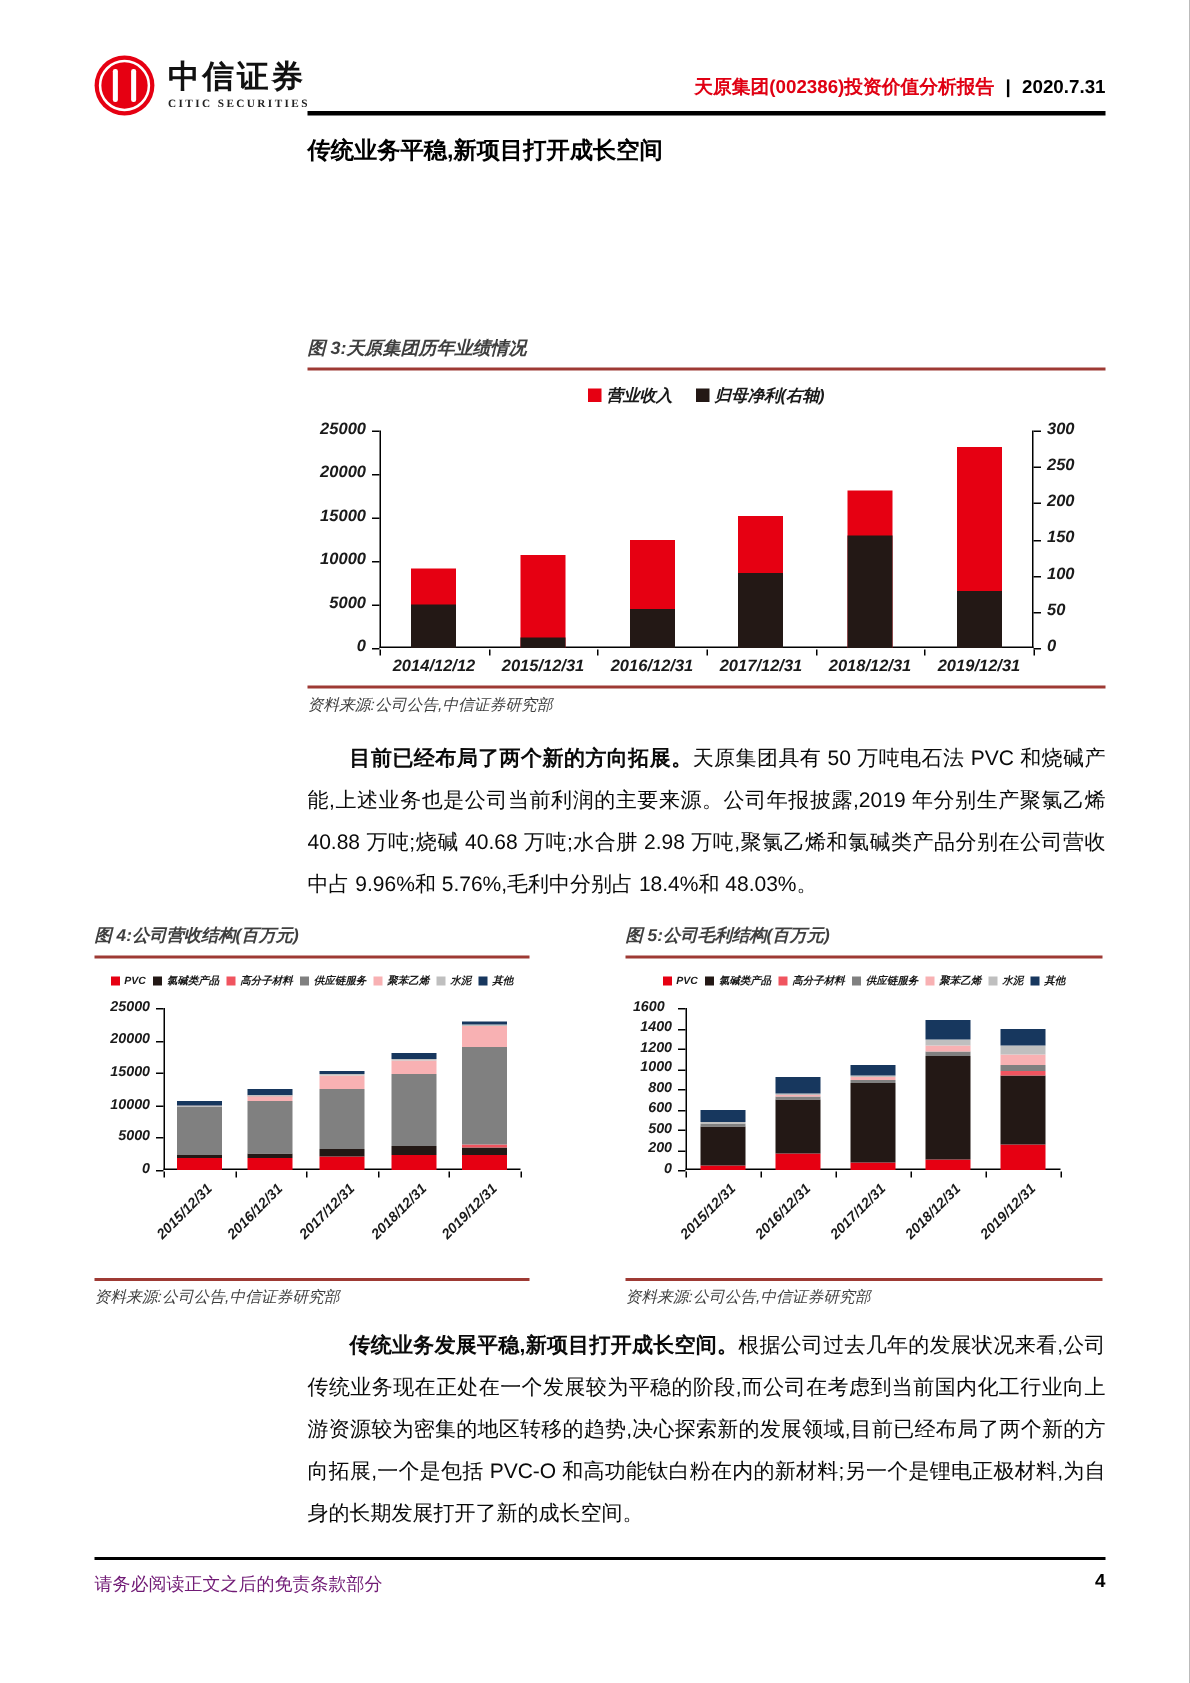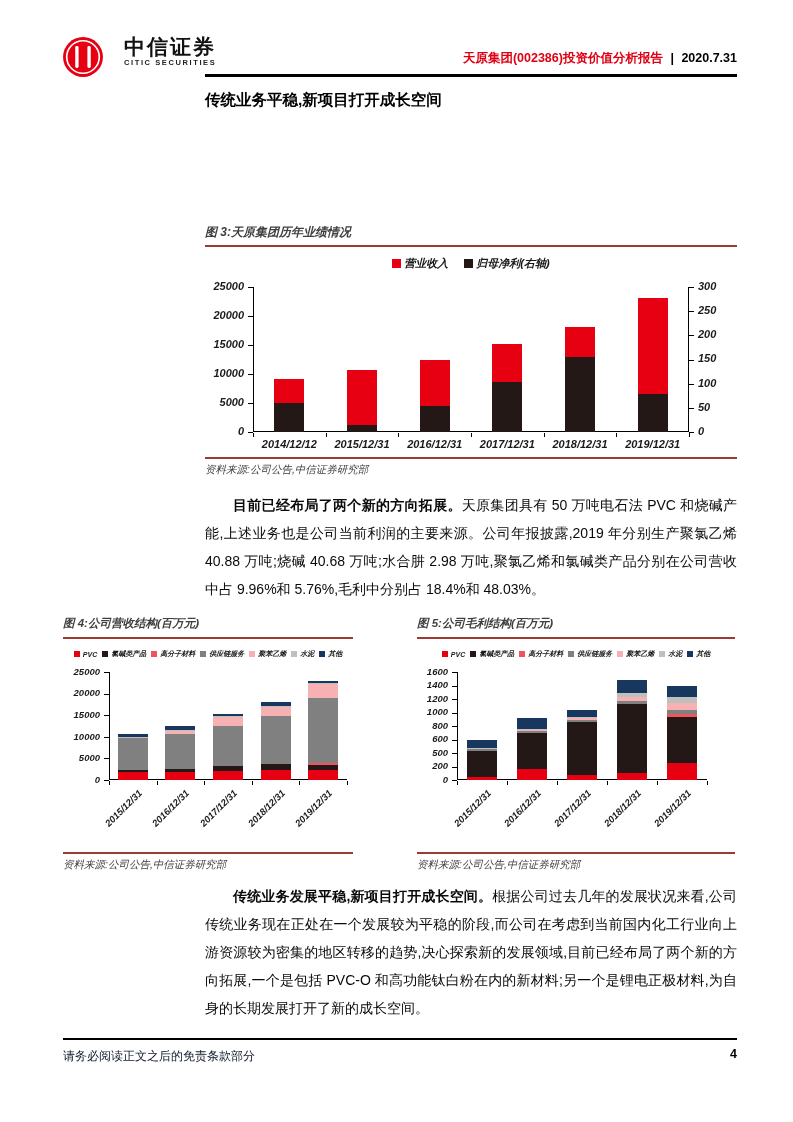--- a/index.html
+++ b/index.html
@@ -1,22 +1,22 @@
 <!DOCTYPE html>
 <html><head>
 <meta charset="utf-8">
 <style>
   html,body{margin:0;padding:0;background:#888;}
   .page{position:relative;width:793px;height:1122px;background:#fff;margin:0 auto;
         font-family:"Liberation Sans","DejaVu Sans",sans-serif;overflow:hidden;color:#000;}
   .abs{position:absolute;}
   
-  .logo-wrap{left:62px;top:36px;display:flex;gap:20px;}
+  .logo-wrap{left:62px;top:36px;display:flex;align-items:center;gap:8px;}
   .logo-text-cn{font-size:21px;font-weight:700;letter-spacing:2px;color:#111;line-height:1.05;}
-  .logo-text-en{font-size:7.5px;font-weight:700;letter-spacing:1.6px;color:#222;}
+  .logo-text-en{font-size:7.5px;font-weight:700;letter-spacing:1.6px;color:#222;font-family:Liberation Serif, serif;}
   .hdr-title{left:205px;top:50px;width:532px;text-align:right;font-size:12.5px;font-weight:700;white-space:nowrap;}
   .hdr-rule{left:205px;top:74px;width:532px;height:3px;background:#000;}
   
   .h1{left:205px;top:90px;width:532px;font-size:15.5px;font-weight:700;}
   .para{left:205px;width:532px;font-size:14px;line-height:28px;text-align:justify;text-indent:2em;color:#0a0a0a;}
   .para b{font-weight:700;}
   
   .figure{position:absolute;font-style:italic;}
   .fig-title{position:absolute;left:0;top:0;font-size:12px;font-weight:700;color:#3f3f3f;}
   .fig-rule-top{position:absolute;left:0;width:100%;height:1.5px;}
@@ -32,21 +32,21 @@
   .plot.dual{border-right:1.5px solid #000;}
   .ylab{position:absolute;text-align:right;font-weight:700;color:#1a1a1a;line-height:1;}
   .yrlab{position:absolute;text-align:left;font-weight:700;color:#1a1a1a;line-height:1;}
   .bar{position:absolute;}
   .xlab{position:absolute;text-align:center;font-weight:700;color:#1a1a1a;white-space:nowrap;line-height:1;}
   .xlab-rot{position:absolute;font-weight:700;color:#1a1a1a;white-space:nowrap;line-height:1;
             transform-origin:0 0;transform:rotate(-45deg) translateX(-100%);}
   .tick{position:absolute;background:#000;}
   
   .foot-rule{left:63px;top:1038px;width:674px;height:2px;background:#000;}
-  .foot-text{left:63px;top:1048px;font-size:12px;color:#0f172a;}
+  .foot-text{left:63px;top:1048px;font-size:12px;color:#701a75;}
   .foot-page{left:63px;top:1047px;width:674px;text-align:right;font-size:12.5px;font-weight:700;}
 </style>
 </head>
 <body>
 
 <div class="page">
 
   <div class="abs logo-wrap">
     <svg width="42" height="42" viewBox="0 0 40 40">
       <circle cx="20" cy="20" r="19" fill="#e60012"></circle>
@@ -282,21 +282,21 @@
         <div class="ylab" style="left: 0px; width: 31px; top: 62.275px; font-size: 9.5px;">600</div>
         <div class="tick" style="left: 35px; top: 67.5px; width: 5px; height: 1px;"></div>
         <div class="ylab" style="left: 0px; width: 31px; top: 48.775px; font-size: 9.5px;">800</div>
         <div class="tick" style="left: 35px; top: 54px; width: 5px; height: 1px;"></div>
         <div class="ylab" style="left: 0px; width: 31px; top: 35.275px; font-size: 9.5px;">1000</div>
         <div class="tick" style="left: 35px; top: 40.5px; width: 5px; height: 1px;"></div>
         <div class="ylab" style="left: 0px; width: 31px; top: 21.775px; font-size: 9.5px;">1200</div>
         <div class="tick" style="left: 35px; top: 27px; width: 5px; height: 1px;"></div>
         <div class="ylab" style="left: 0px; width: 31px; top: 8.275px; font-size: 9.5px;">1400</div>
         <div class="tick" style="left: 35px; top: 13.5px; width: 5px; height: 1px;"></div>
-        <div class="ylab" style="left: 0px; width: 31px; top: -5.225px; font-size: 9.5px;">1600</div>
+        <div class="ylab" style="left: 0px; width: 31px; top: -5.225px; font-size: 9.5px; text-align: center;">1600</div>
         <div class="tick" style="left: 35px; top: 0px; width: 5px; height: 1px;"></div>
         <div class="bar" style="left: 50px; width: 30px; top: 105.3px; height: 2.7px; background: rgb(230, 0, 18);"></div>
         <div class="bar" style="left: 50px; width: 30px; top: 78.975px; height: 26.325px; background: rgb(35, 24, 21);"></div>
         <div class="bar" style="left: 50px; width: 30px; top: 76.95px; height: 2.025px; background: rgb(128, 128, 128);"></div>
         <div class="bar" style="left: 50px; width: 30px; top: 76.275px; height: 0.675px; background: rgb(191, 191, 191);"></div>
         <div class="bar" style="left: 50px; width: 30px; top: 67.5px; height: 8.775px; background: rgb(23, 55, 94);"></div>
         <div class="xlab-rot" style="left: 69px; top: 116px; font-size: 9.5px;">2015/12/31</div>
         <div class="bar" style="left: 100px; width: 30px; top: 96.525px; height: 11.475px; background: rgb(230, 0, 18);"></div>
         <div class="bar" style="left: 100px; width: 30px; top: 60.75px; height: 35.775px; background: rgb(35, 24, 21);"></div>
         <div class="bar" style="left: 100px; width: 30px; top: 58.725px; height: 2.025px; background: rgb(128, 128, 128);"></div>

